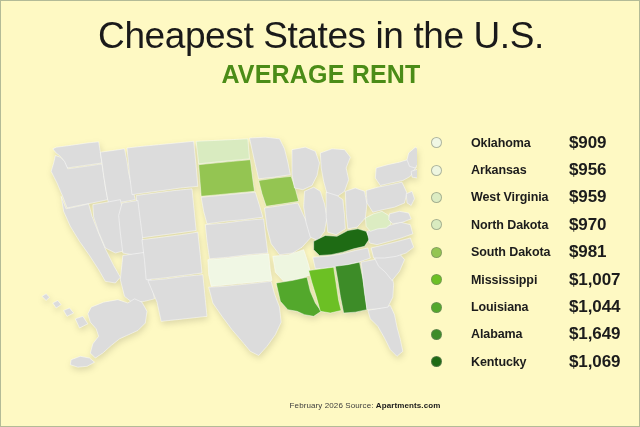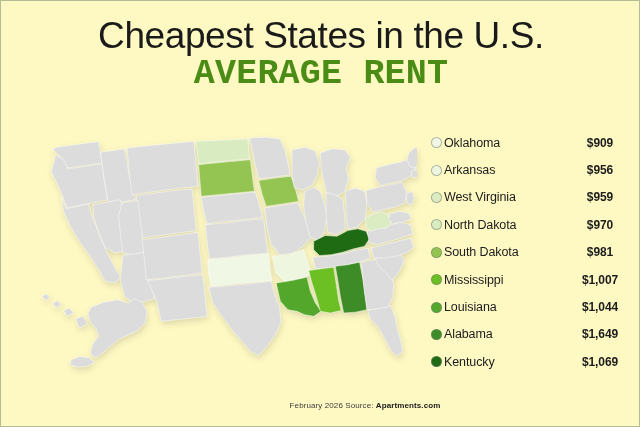--- a/index.html
+++ b/index.html
@@ -31,22 +31,22 @@
   .title-main {
     font-family: "Liberation Sans", sans-serif;
     font-size: 37px;
     font-weight: 400;
     color: #1a1a1a;
     letter-spacing: -0.4px;
     line-height: 42px;
     white-space: nowrap;
   }
   .title-sub {
-    font-family: Liberation Mono, monospace;
-    font-size: 35px;
+    font-family: Liberation Sans, sans-serif;
+    font-size: 25px;
     font-weight: bold;
     color: #4b8c17;
     letter-spacing: 0.2px;
     line-height: 34px;
     white-space: nowrap;
   }
 
   
   .map-wrap {
     position: absolute;
@@ -82,33 +82,33 @@
   .dot {
     width: 11px;
     height: 11px;
     border-radius: 50%;
     flex: 0 0 11px;
     border: 1px solid rgba(120,130,105,0.55);
     box-sizing: border-box;
   }
   .legend-name {
     flex: 1 1 auto;
-    margin-left: 2px;
+    margin-left: 29px;
     font-size: 12.5px;
-    font-weight: normal;
+    font-weight: bold;
     color: #1c1c1c;
     white-space: nowrap;
     letter-spacing: -0.1px;
   }
   .legend-price {
     flex: 0 0 62px;
-    font-size: 12px;
+    font-size: 17px;
     font-weight: bold;
     color: #1c1c1c;
-    text-align: center;
+    text-align: left;
     white-space: nowrap;
     letter-spacing: -0.1px;
   }
 
   
   .footer {
     position: absolute;
     left: 0;
     top: 400px;
     width: 640px;

